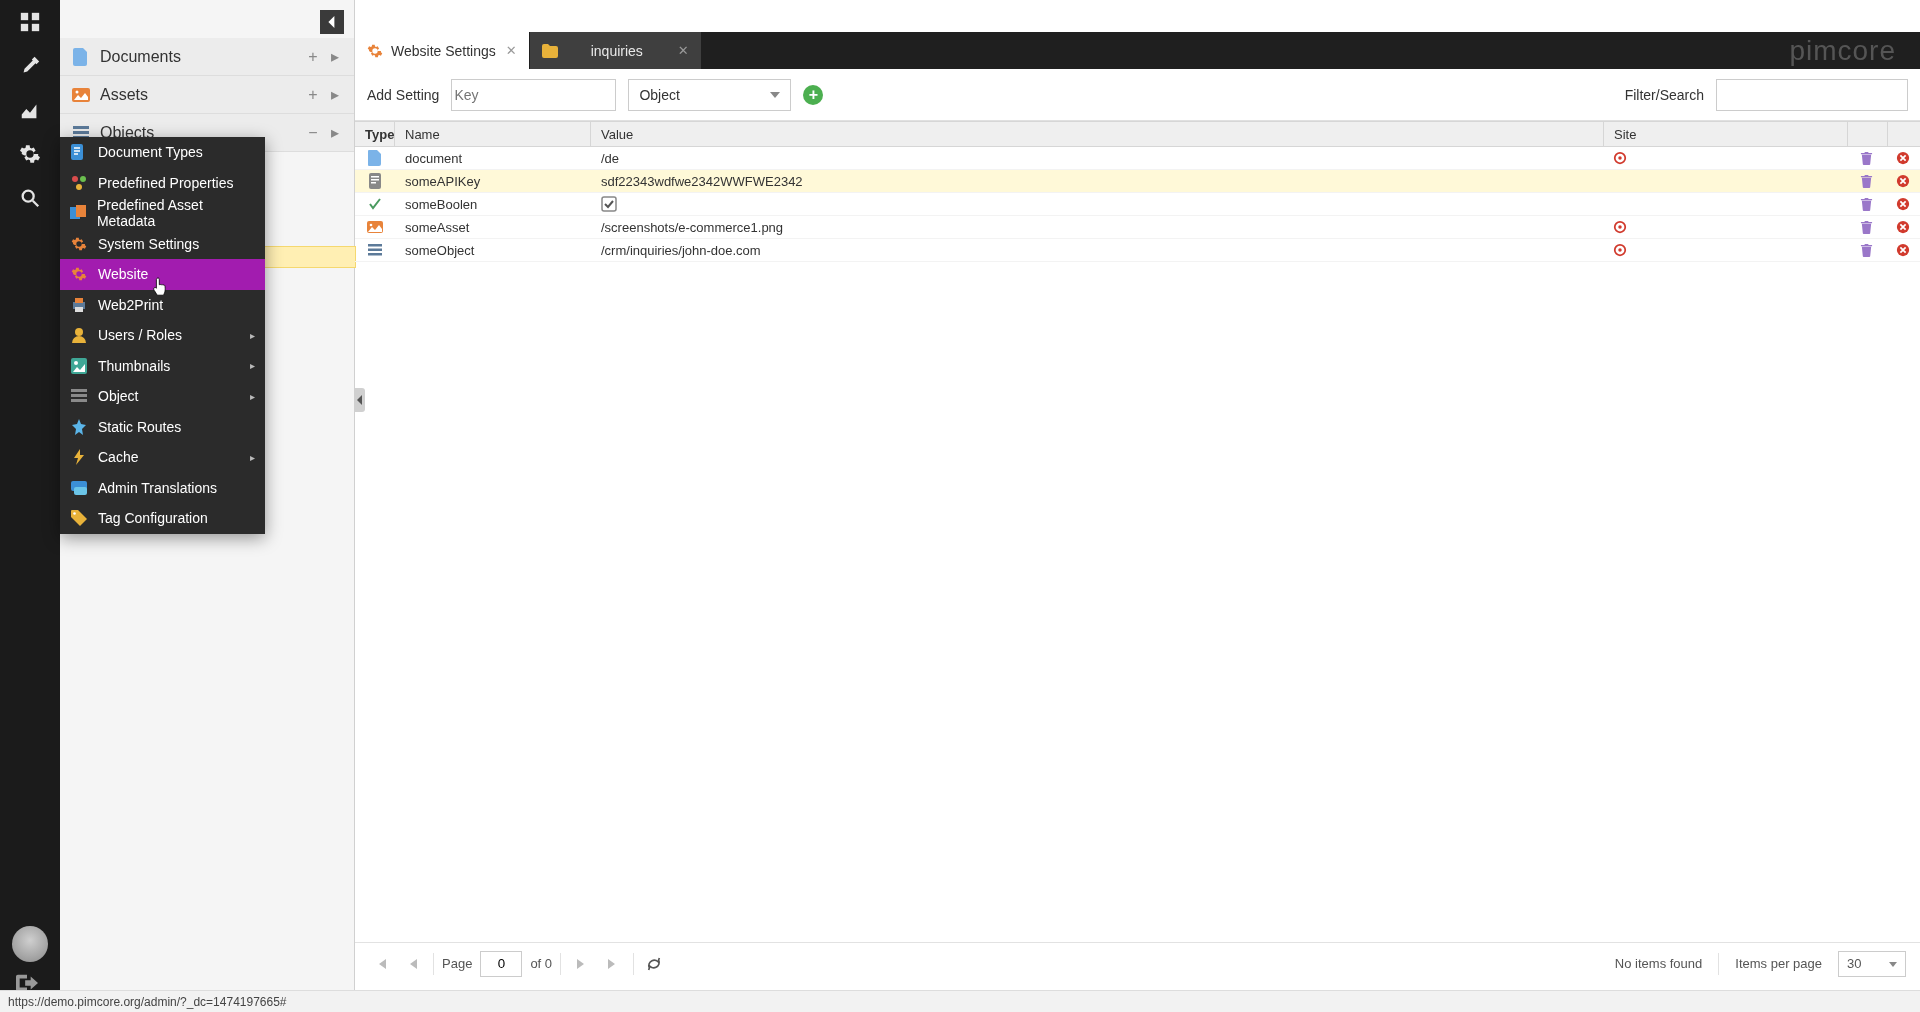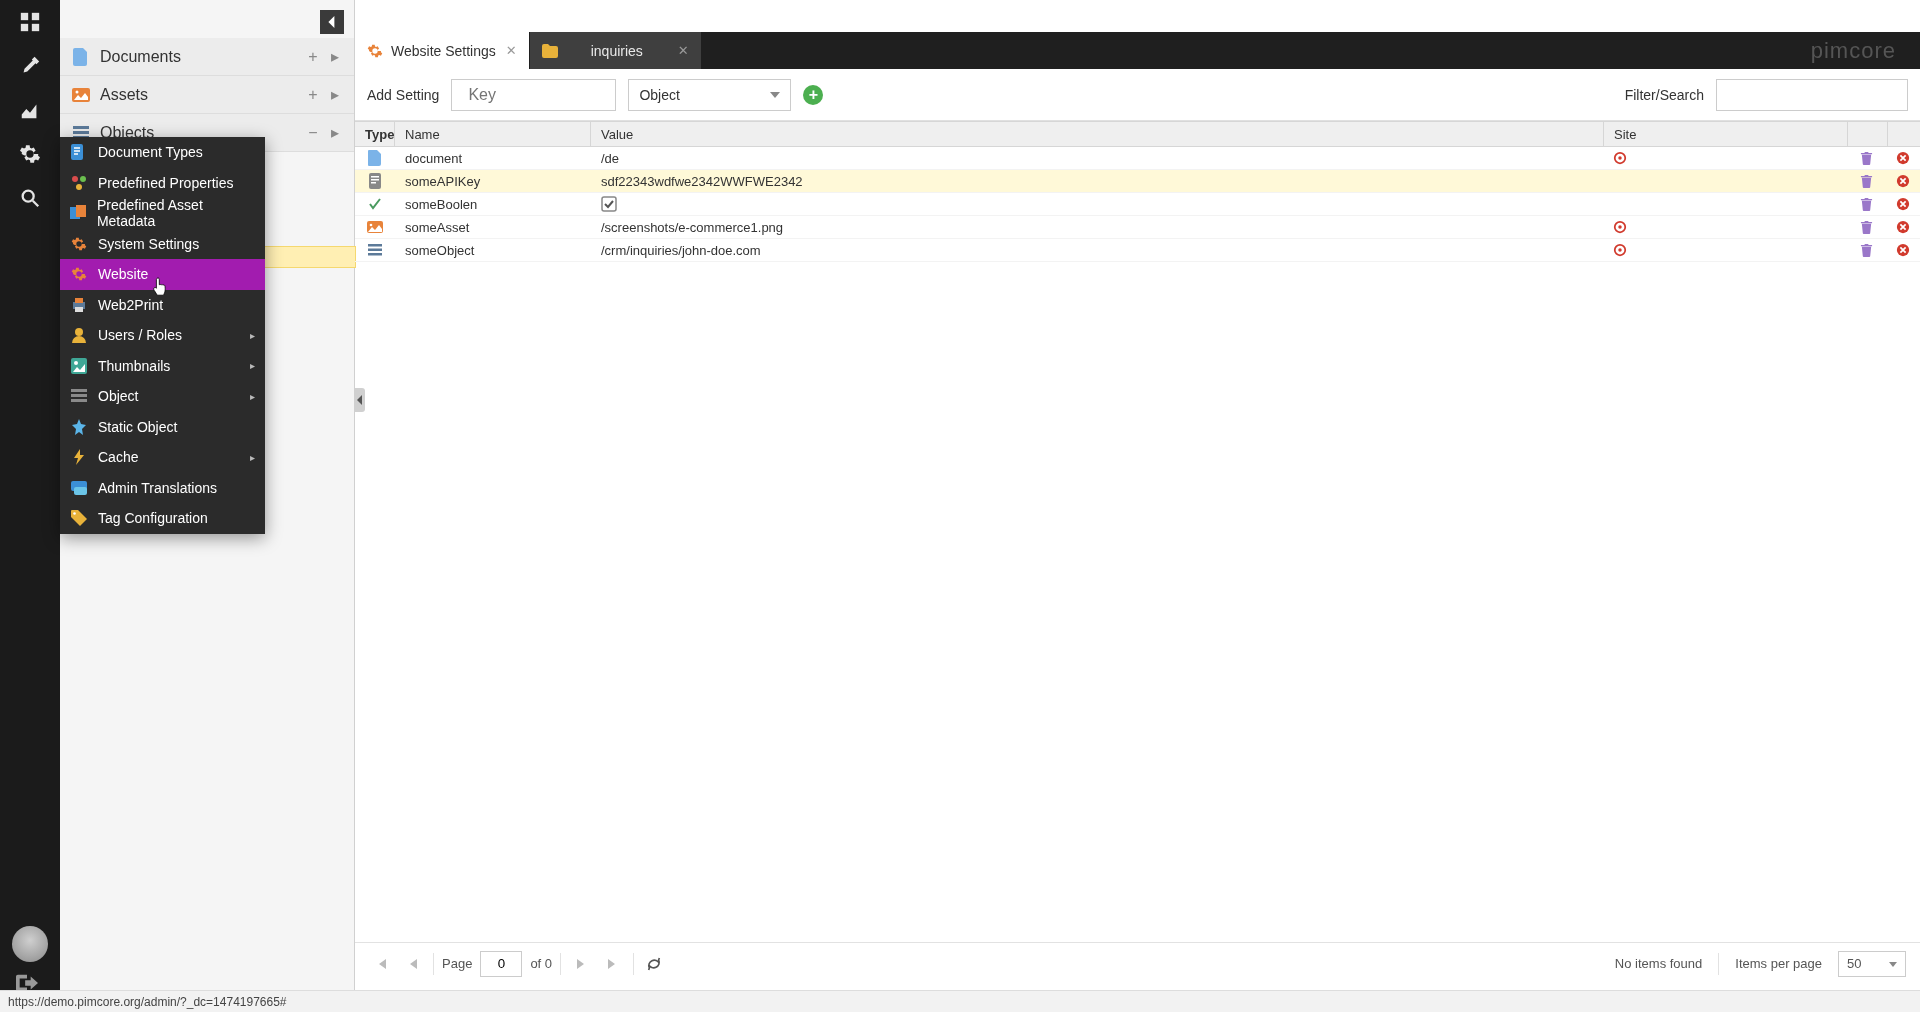--- a/index.html
+++ b/index.html
@@ -34,26 +34,26 @@
 .slide-handle { position: absolute; left: 355px; top: 388px; width: 10px; height: 24px; background: #d0d0d0; border-radius: 0 3px 3px 0; display: flex; align-items: center; justify-content: center; }
 .slide-handle svg { width: 6px; height: 10px; fill: #555; }
 
 
 .tabbar { height: 37px; background: #1f1f1f; display: flex; align-items: stretch; margin-top: 32px; }
 .tab { display: flex; align-items: center; padding: 0 12px; color: #e8e8e8; font-size: 14px; position: relative; cursor: pointer; }
 .tab.active { background: #fff; color: #333; }
 .tab .tab-icon { width: 16px; height: 16px; margin-right: 8px; display: inline-flex; align-items: center; justify-content: center; }
 .tab .tab-close { margin-left: 10px; font-size: 13px; color: #999; }
 .tab.inactive { background: #3f3f3f; border-left: 1px solid #1f1f1f; gap: 25px; }
-.tabbar .logo { margin-left: auto; padding: 0 24px; display: flex; align-items: center; color: #555; font-size: 22px; font-weight: 300; letter-spacing: 1px; }
+.tabbar .logo { margin-left: auto; padding: 0 24px; display: flex; align-items: center; color: #555; font-size: 28px; font-weight: 300; letter-spacing: 1px; }
 
 
 .toolbar { height: 52px; padding: 0 12px; display: flex; align-items: center; gap: 12px; border-bottom: 1px solid #e0e0e0; background: #fff; }
 .toolbar .lbl { font-size: 14px; color: #333; }
-.toolbar input.key { width: 165px; height: 32px; padding: 0 16px; border: 1px solid #ccc; font-size: 16px; color: #0f766e; }
+.toolbar input.key { width: 165px; height: 32px; padding: 0 2px; border: 1px solid #ccc; font-size: 14px; color: #0f766e; }
 .toolbar .combo { width: 163px; height: 32px; border: 1px solid #ccc; display: flex; align-items: center; padding: 0 10px; font-size: 14px; color: #333; position: relative; cursor: pointer; }
 .toolbar .combo .caret { position: absolute; right: 10px; top: 12px; width: 0; height: 0; border-left: 5px solid transparent; border-right: 5px solid transparent; border-top: 6px solid #888; }
 .toolbar .addbtn { width: 20px; height: 20px; border-radius: 50%; background: #4caf50; display: flex; align-items: center; justify-content: center; color: #fff; font-weight: bold; cursor: pointer; }
 .toolbar .search-lbl { margin-left: auto; font-size: 14px; color: #333; }
 .toolbar input.search { width: 192px; height: 32px; border: 1px solid #ccc; padding: 0 8px; }
 
 
 .table { flex: 0 0 auto; }
 .thead { display: flex; height: 26px; background: #efefef; border-bottom: 1px solid #d6d6d6; border-top: 1px solid #d6d6d6; font-size: 13px; color: #333; }
 .th { padding: 0 10px; display: flex; align-items: center; border-right: 1px solid #d6d6d6; }
@@ -273,21 +273,21 @@
       </span>
       <span>Object</span>
       <span class="ctx-arrow">▸</span>
     </div>
   <div class="ctx-item">
       <span class="ctx-icon">
         <svg width="16" height="16">
           <path d="M8 0l2 5 5 1-4 4 1 6-4-3-4 3 1-6-4-4 5-1z" fill="#5bb5e8"></path>
         </svg>
       </span>
-      <span>Static Object</span>
+      <span>Static Routes</span>
     </div>
   <div class="ctx-item">
       <span class="ctx-icon">
         <svg width="14" height="16">
           <path d="M8 0L2 9h4l-2 7 8-10H8z" fill="#e8b23a"></path>
         </svg>
       </span>
       <span>Cache</span>
       <span class="ctx-arrow">▸</span>
     </div>
@@ -538,21 +538,21 @@
     <span class="pgbtn" style="color:#555">
         <svg width="16" height="16" viewBox="0 0 24 24" fill="none" stroke="#555" stroke-width="2.5">
           <path d="M20 11A8 8 0 105 18l-1 3M4 13a8 8 0 0015-7l1-3"></path>
         </svg>
       </span>
     <div class="right">
       <span>No items found</span>
       <span class="pgsep"></span>
       <span>Items per page</span>
       <div class="ppcombo">
-          <span>50</span>
+          <span>30</span>
           <span class="caret"></span>
         </div>
     </div>
   </div>
 </div>
 
 <div class="statusbar">
     <span>https://demo.pimcore.org/admin/?_dc=1474197665#</span>
   </div>
 

